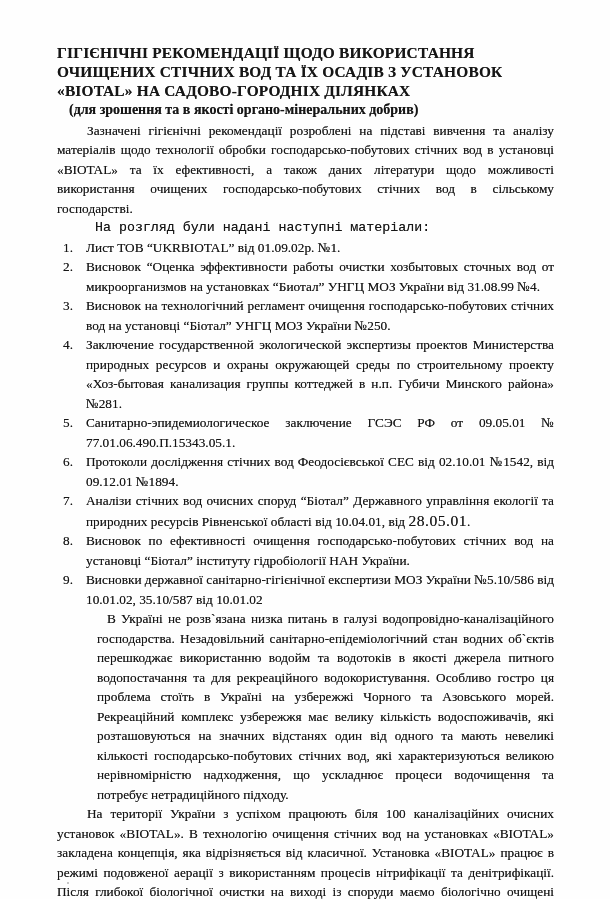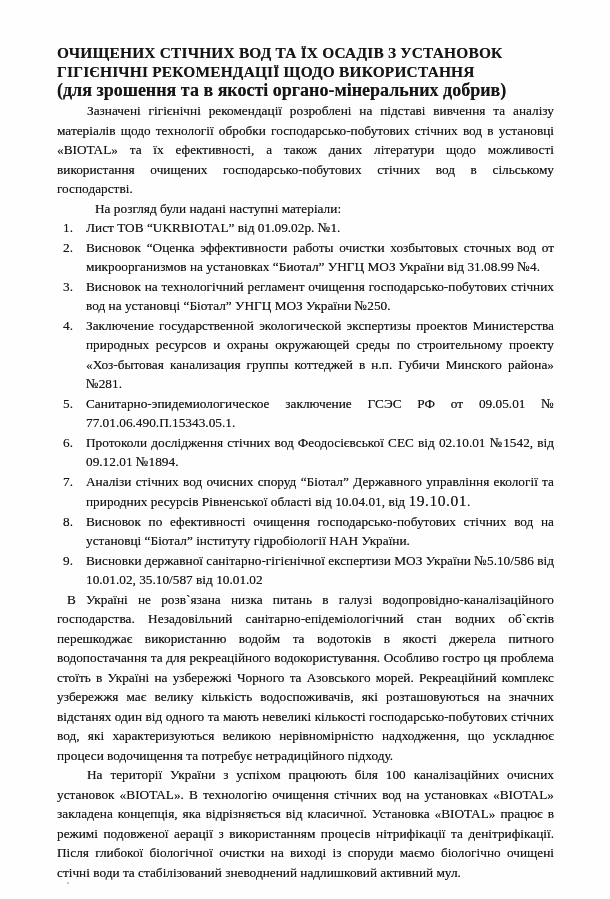--- a/index.html
+++ b/index.html
@@ -20,33 +20,34 @@
     text-shadow:0 0 0.45px rgba(20,20,20,0.6);
   }
   .title{
     font-weight:bold;
     font-size:15.4px;
     line-height:19.2px;
     letter-spacing:0.2px;
   }
   .subtitle{
     font-weight:bold;
-    font-size:18px;
+    font-size:14px;
     line-height:18px;
     margin-bottom:2px;
+    margin-left:12px;
   }
   .body-text{
     font-size:13.3px;
     line-height:19.5px;
     text-align:justify;
   }
   p{margin:0;}
   .indent-lg{text-indent:30px;}
-  .indent-md{text-indent:38px;}
-  .indent-sm{text-indent:10px;}
+  .indent-md{text-indent:38px;font-family:Liberation Mono, monospace;}
+  .indent-sm{text-indent:10px;margin-left:40px;}
   .materials{
     margin:0;padding:0;
     list-style:none;
   }
   .material-row{
     display:flex;
     align-items:flex-start;
   }
   .material-num{
     flex:0 0 23px;
@@ -70,22 +71,23 @@
     background:#b5b5b5;
     border-radius:50%;
   }
 </style>
 </head>
 <body>
 
 <div class="page">
 
   <div class="title">
+    <div>ГІГІЄНІЧНІ РЕКОМЕНДАЦІЇ ЩОДО ВИКОРИСТАННЯ</div>
     <div>ОЧИЩЕНИХ СТІЧНИХ ВОД ТА ЇХ ОСАДІВ З УСТАНОВОК</div>
-    <div>ГІГІЄНІЧНІ РЕКОМЕНДАЦІЇ ЩОДО ВИКОРИСТАННЯ</div>
+    <div>«BIOTAL» НА САДОВО-ГОРОДНІХ ДІЛЯНКАХ</div>
   </div>
 
   <div class="subtitle">(для зрошення та в якості органо-мінеральних добрив)</div>
 
   <div class="body-text">
 
     <p class="indent-lg">Зазначені гігієнічні рекомендації розроблені на підставі вивчення та аналізу матеріалів щодо технології обробки господарсько-побутових стічних вод в установці «BIOTAL» та їх ефективності, а також даних літератури щодо можливості використання очищених господарсько-побутових стічних вод в сільському господарстві.</p>
 
     <p class="indent-md">На розгляд були надані наступні матеріали:</p>
 
@@ -116,21 +118,21 @@
         <span class="material-text">Санитарно-эпидемиологическое  заключение  ГСЭС  РФ  от  09.05.01  № 77.01.06.490.П.15343.05.1.</span>
       </div>
 
       <div class="material-row">
         <span class="material-num">6.</span>
         <span class="material-text">Протоколи дослідження стічних вод Феодосієвської СЕС від 02.10.01 №1542, від 09.12.01 №1894.</span>
       </div>
 
       <div class="material-row">
         <span class="material-num">7.</span>
-        <span class="material-text"><span>Аналізи стічних вод очисних споруд “Біотал” Державного управління екології та природних ресурсів Рівненської області від 10.04.01, від </span><span class="date-large">19.10.01</span><span>.</span></span>
+        <span class="material-text"><span>Аналізи стічних вод очисних споруд “Біотал” Державного управління екології та природних ресурсів Рівненської області від 10.04.01, від </span><span class="date-large">28.05.01</span><span>.</span></span>
       </div>
 
       <div class="material-row">
         <span class="material-num">8.</span>
         <span class="material-text">Висновок по ефективності очищення господарсько-побутових стічних вод на установці “Біотал” інституту гідробіології НАН України.</span>
       </div>
 
       <div class="material-row">
         <span class="material-num">9.</span>
         <span class="material-text">Висновки державної санітарно-гігієнічної  експертизи МОЗ України №5.10/586 від 10.01.02,  35.10/587 від 10.01.02</span>

